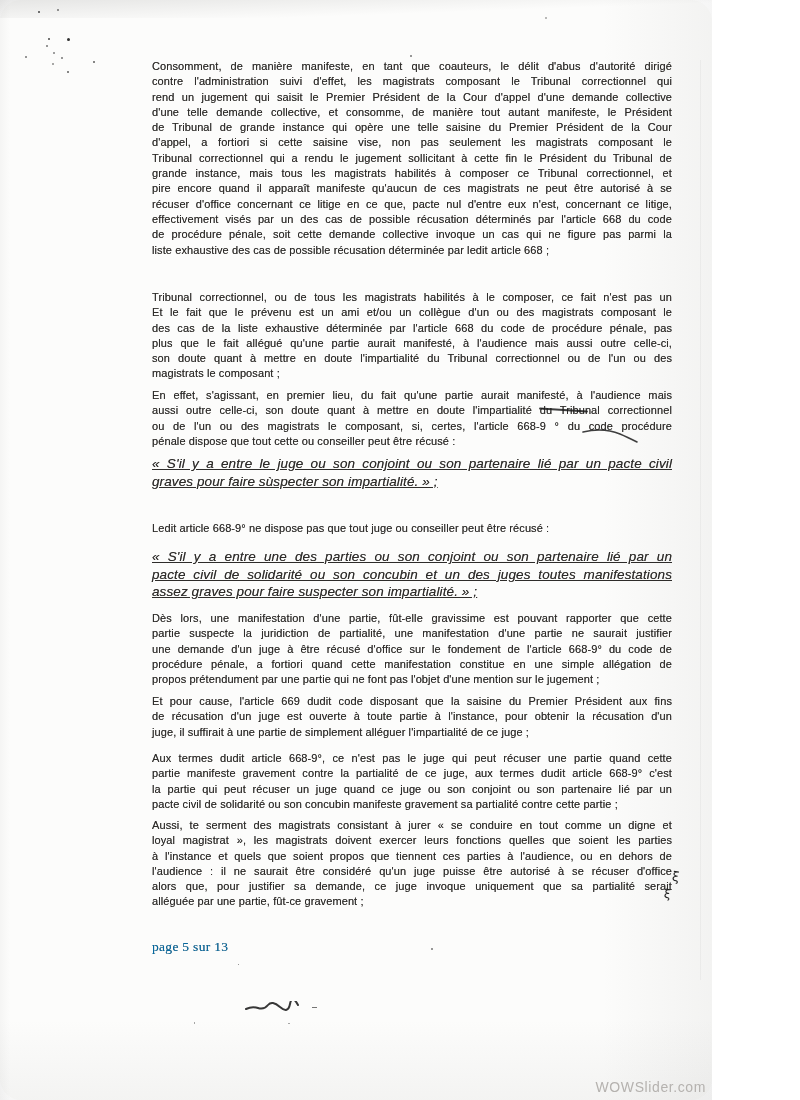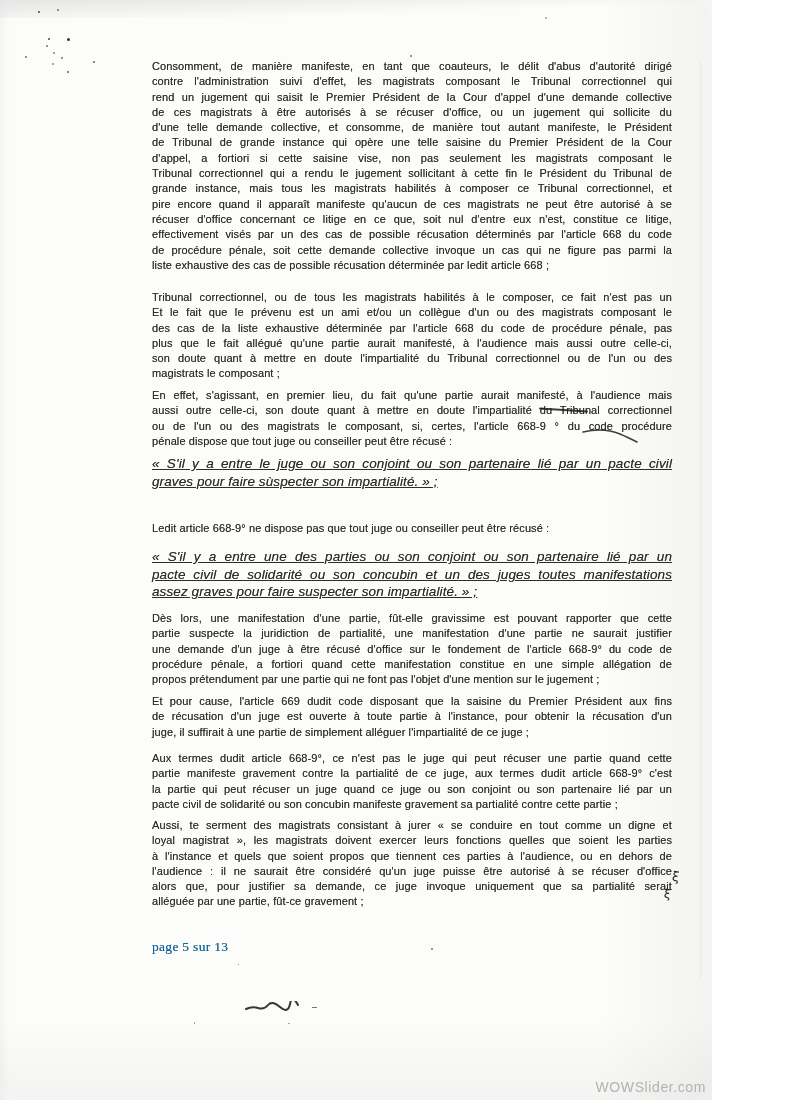--- a/index.html
+++ b/index.html
@@ -96,45 +96,44 @@
   <div class="shade-right"></div>
   <div class="shade-bottom"></div>
   <div class="shade-left"></div>
   <div class="fold-line"></div>
 
   <div>
       <div class="para body para-0">
         <div class="line">Consomment, de manière manifeste, en tant que coauteurs, le délit d'abus d'autorité dirigé</div>
         <div class="line">contre l'administration suivi d'effet, les magistrats composant le Tribunal correctionnel qui</div>
         <div class="line">rend un jugement qui saisit le Premier Président de la Cour d'appel d'une demande collective</div>
-        <div class="line">de ces magistrats à être autorisés à se récuser d'office, ou un jugement qui sollicite du</div>
         <div class="line">d'une telle demande collective, et consomme, de manière tout autant manifeste, le Président</div>
         <div class="line">de Tribunal de grande instance qui opère une telle saisine du Premier Président de la Cour</div>
         <div class="line">d'appel, a fortiori si cette saisine vise, non pas seulement les magistrats composant le</div>
         <div class="line">Tribunal correctionnel qui a rendu le jugement sollicitant à cette fin le Président du Tribunal de</div>
         <div class="line">grande instance, mais tous les magistrats habilités à composer ce Tribunal correctionnel, et</div>
         <div class="line">pire encore quand il apparaît manifeste qu'aucun de ces magistrats ne peut être autorisé à se</div>
-        <div class="line">récuser d'office concernant ce litige en ce que, soit nul d'entre eux n'est, constitue ce litige,</div>
+        <div class="line">récuser d'office concernant ce litige en ce que, pacte nul d'entre eux n'est, concernant ce litige,</div>
         <div class="line">effectivement visés par un des cas de possible récusation déterminés par l'article 668 du code</div>
         <div class="line">de procédure pénale, soit cette demande collective invoque un cas qui ne figure pas parmi la</div>
         <div class="line last">liste exhaustive des cas de possible récusation déterminée par ledit article 668 ;</div>
       </div>
       <div class="para body para-1">
         <div class="line">Tribunal correctionnel, ou de tous les magistrats habilités à le composer, ce fait n'est pas un</div>
         <div class="line">Et le fait que le prévenu est un ami et/ou un collègue d'un ou des magistrats composant le</div>
         <div class="line">des cas de la liste exhaustive déterminée par l'article 668 du code de procédure pénale, pas</div>
         <div class="line">plus que le fait allégué qu'une partie aurait manifesté, à l'audience mais aussi outre celle-ci,</div>
         <div class="line">son doute quant à mettre en doute l'impartialité du Tribunal correctionnel ou de l'un ou des</div>
         <div class="line last">magistrats le composant ;</div>
       </div>
       <div class="para body para-2">
         <div class="line">En effet, s'agissant, en premier lieu, du fait qu'une partie aurait manifesté, à l'audience mais</div>
         <div class="line">aussi outre celle-ci,  son doute quant à mettre en doute l'impartialité du Tribunal correctionnel</div>
         <div class="line">ou de l'un ou des magistrats le composant, si, certes, l'article 668-9 ° du code procédure</div>
-        <div class="line last">pénale dispose que tout juge ou conseiller peut être récusé :</div>
+        <div class="line last">pénale dispose que tout cette ou conseiller peut être récusé :</div>
       </div>
       <div class="para quote para-3">
         <div class="line">« S'il y a entre le juge ou son conjoint ou son partenaire lié par un pacte civil</div>
         <div class="line last">graves pour faire sùspecter son impartialité. » ;</div>
       </div>
       <div class="para body para-4">
         <div class="line last">Ledit article 668-9° ne dispose pas que tout juge ou conseiller peut être récusé :</div>
       </div>
       <div class="para quote para-5">
         <div class="line">« S'il y a entre une des parties ou son conjoint ou son partenaire lié par un</div>

